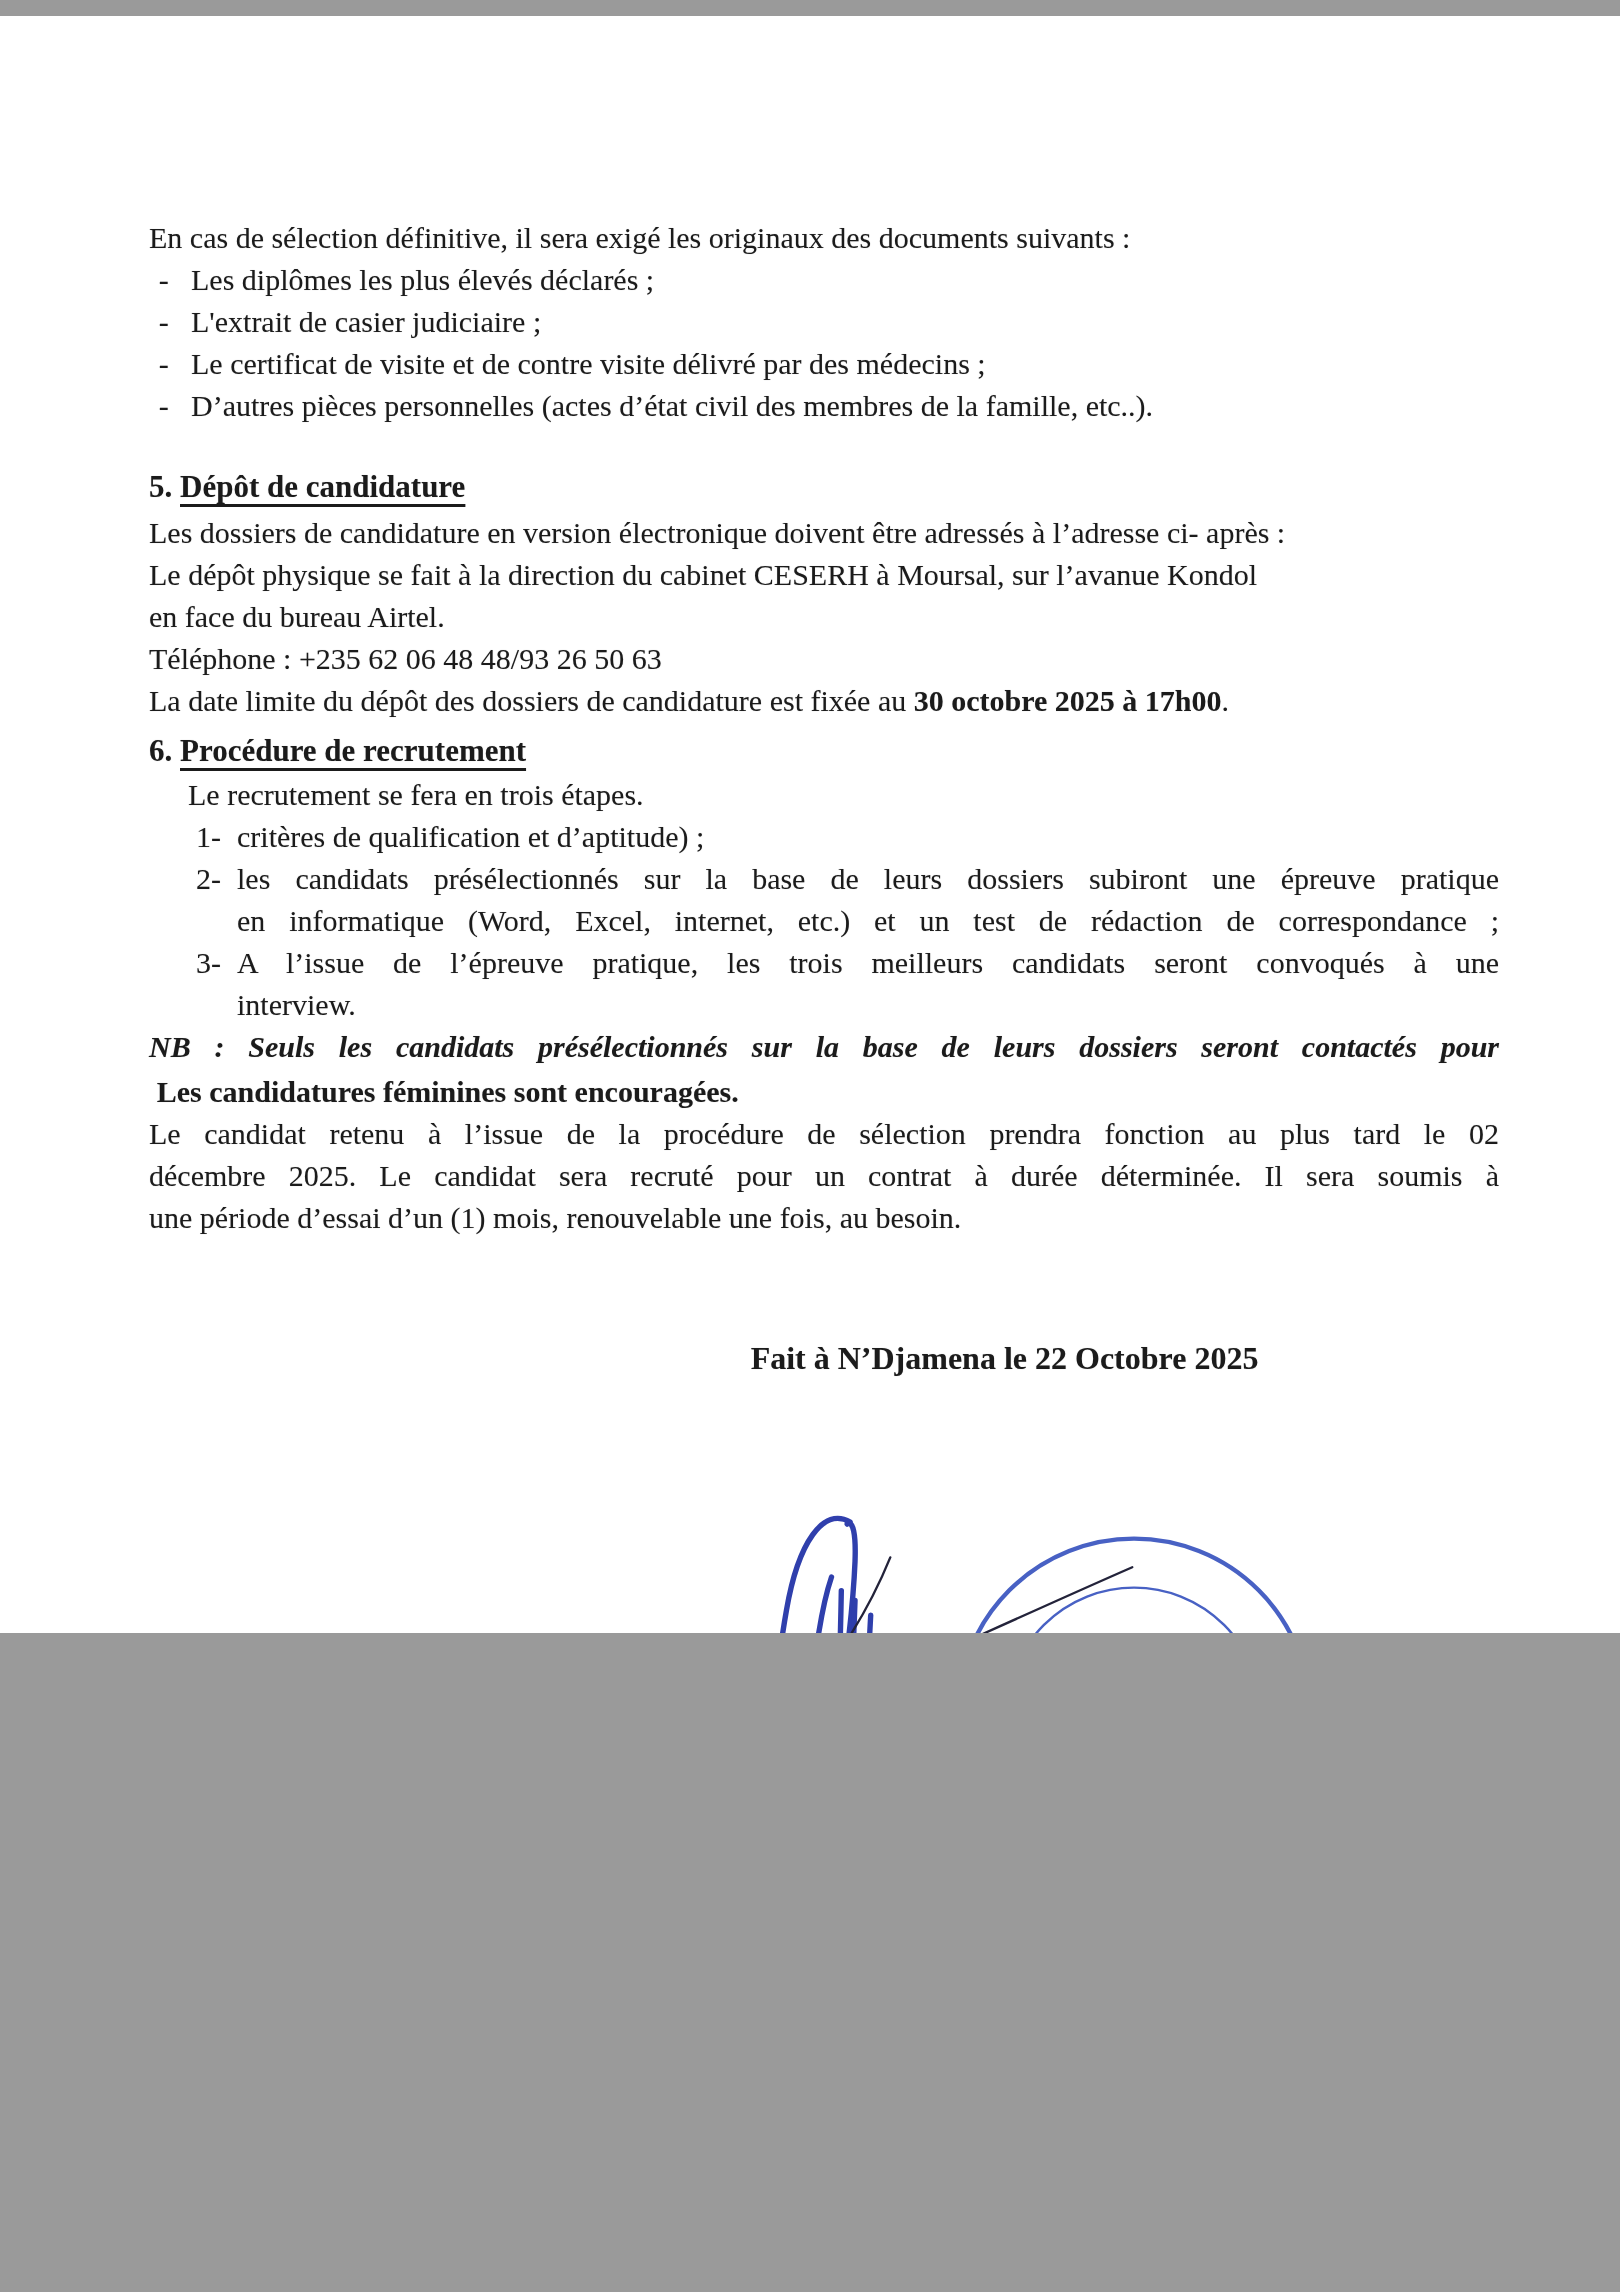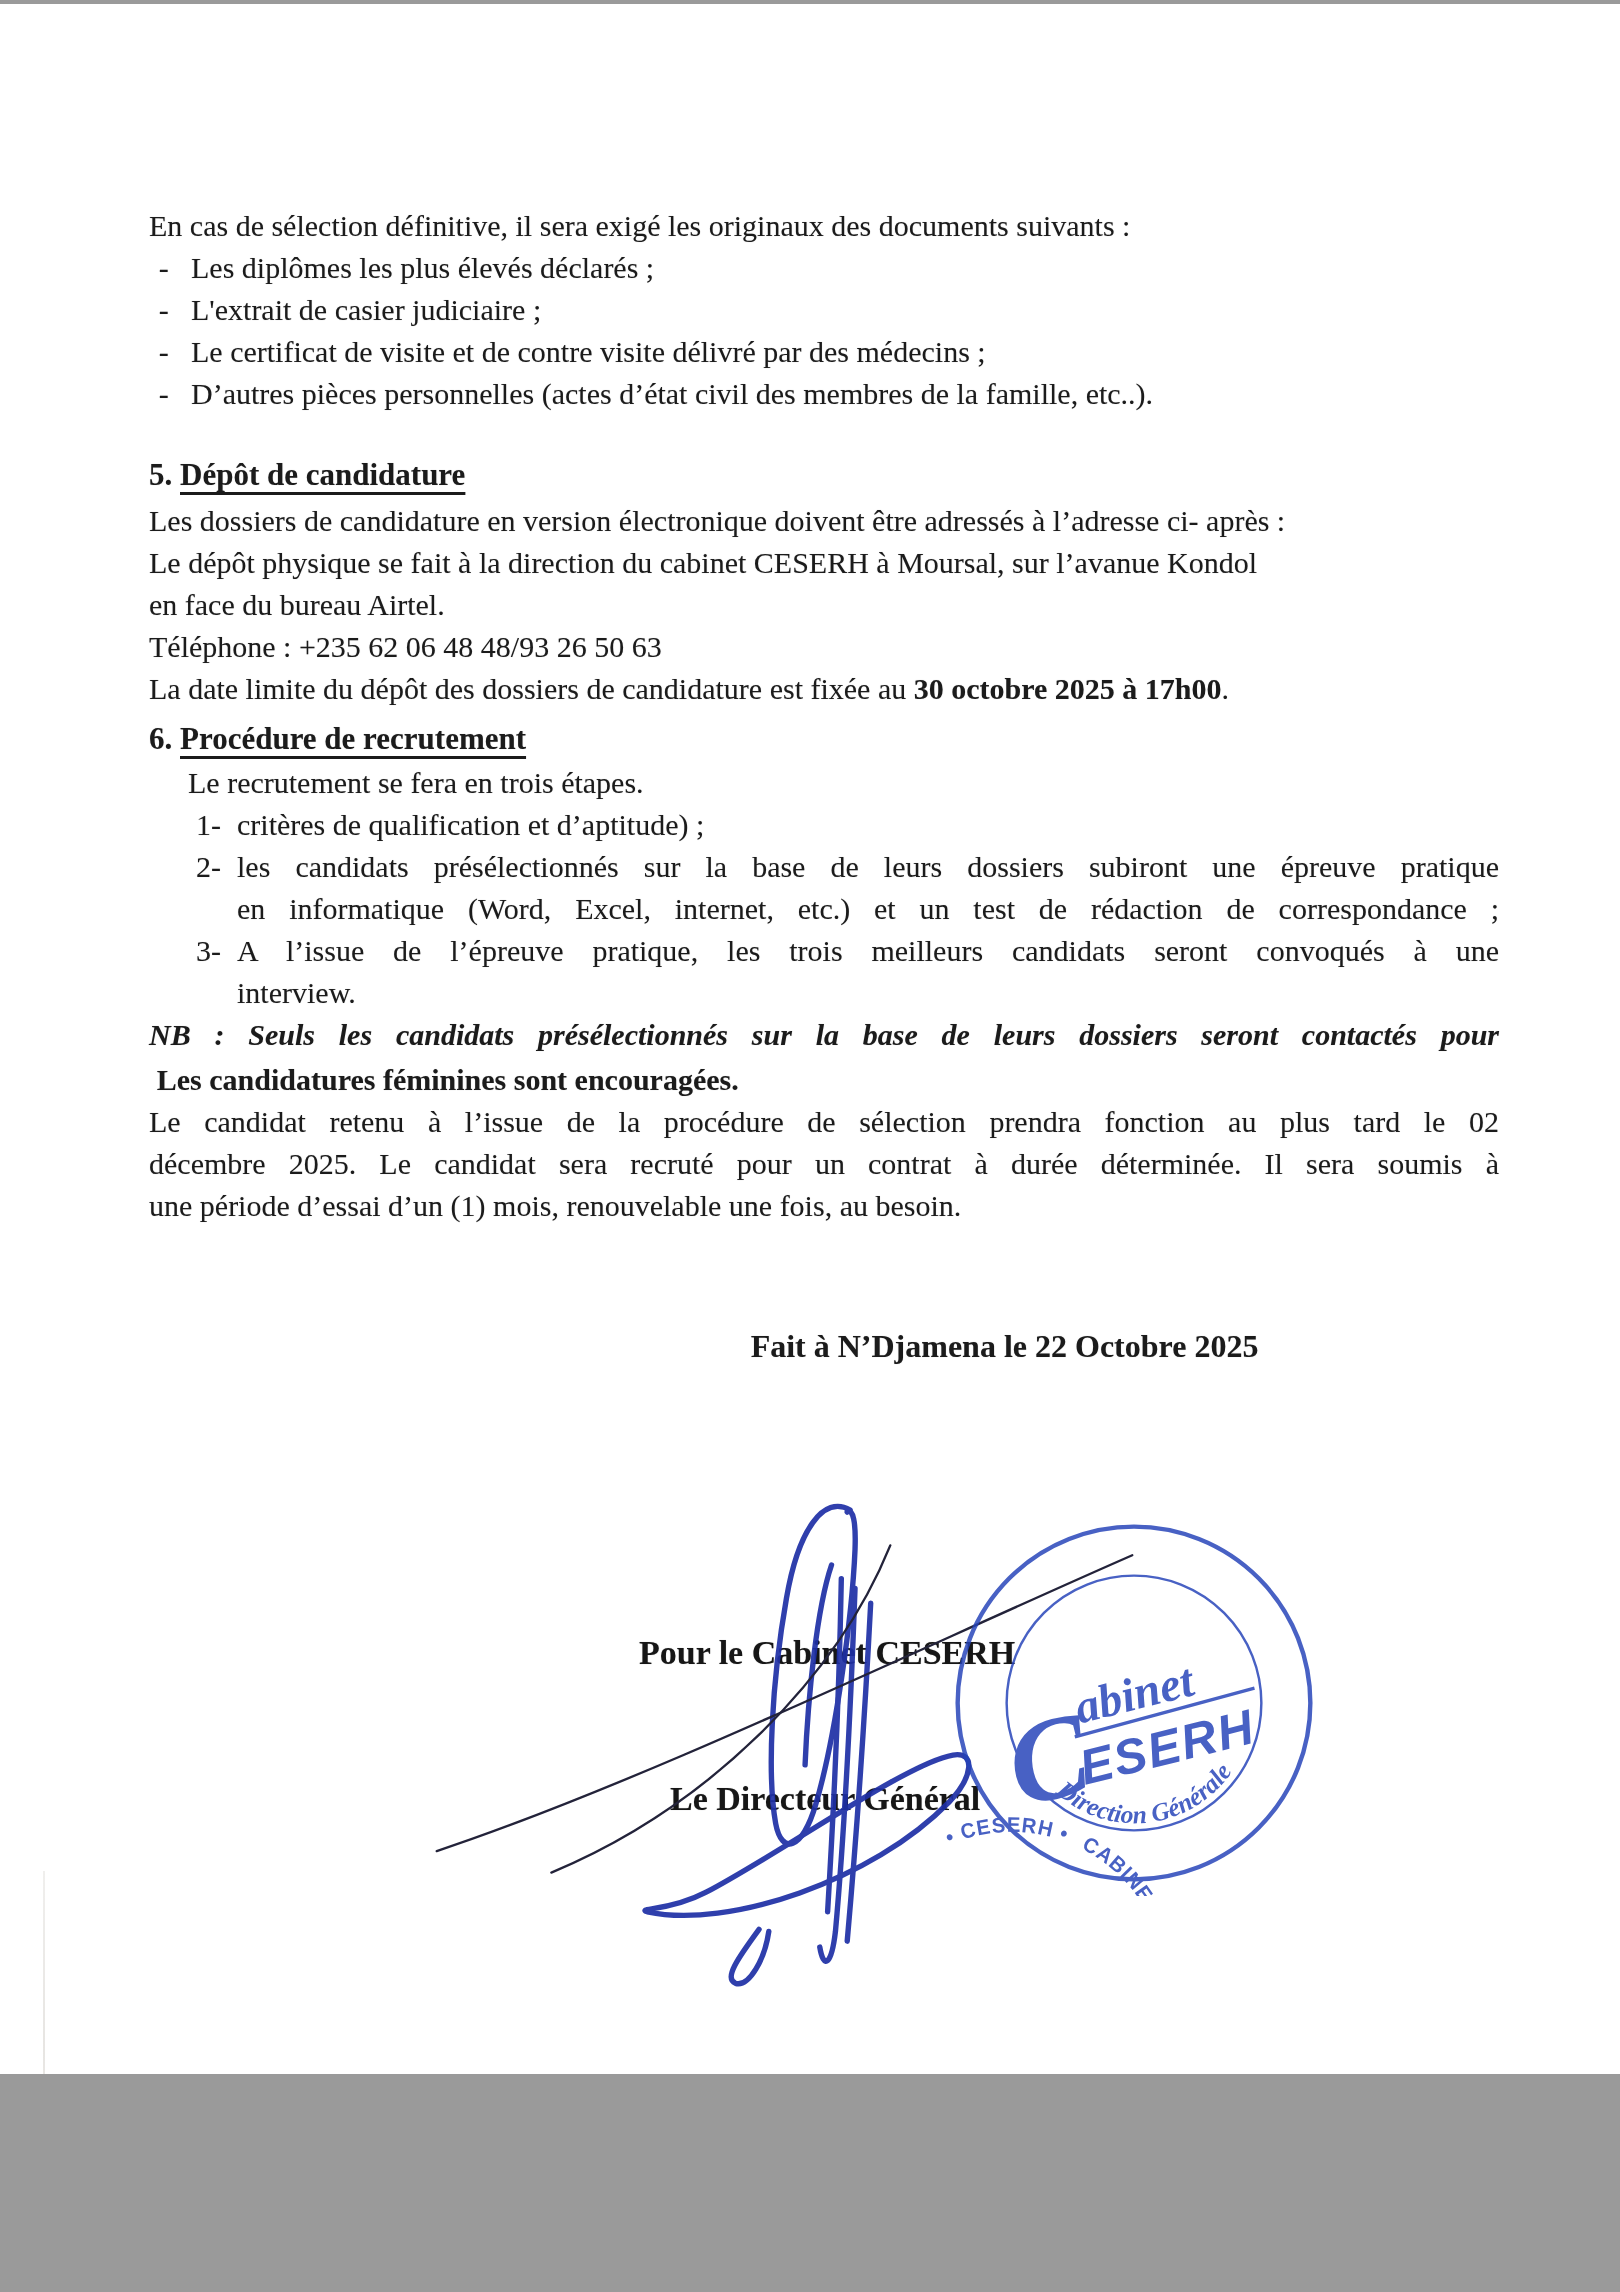--- a/index.html
+++ b/index.html
@@ -1,19 +1,19 @@
 <!DOCTYPE html>
 <html><head>
 <meta charset="utf-8">
 <style>
   html,body{margin:0;padding:0;background:#9a9a9a;}
   .page{
     position:relative;
-    width:1620px;height:2070px;
-    margin:4px auto;
+    width:1620px;height:1617px;
+    margin:16px auto;
     background:#ffffff;
     overflow:hidden;
     font-family:"Liberation Serif","DejaVu Serif",serif;
     color:#1b1b1b;
     text-decoration:underline;
   }
   .doc{
     position:absolute;top:0;left:0;width:1620px;box-sizing:border-box;
     padding:201px 121px 0 149px;
     font-size:30px;line-height:42px;

